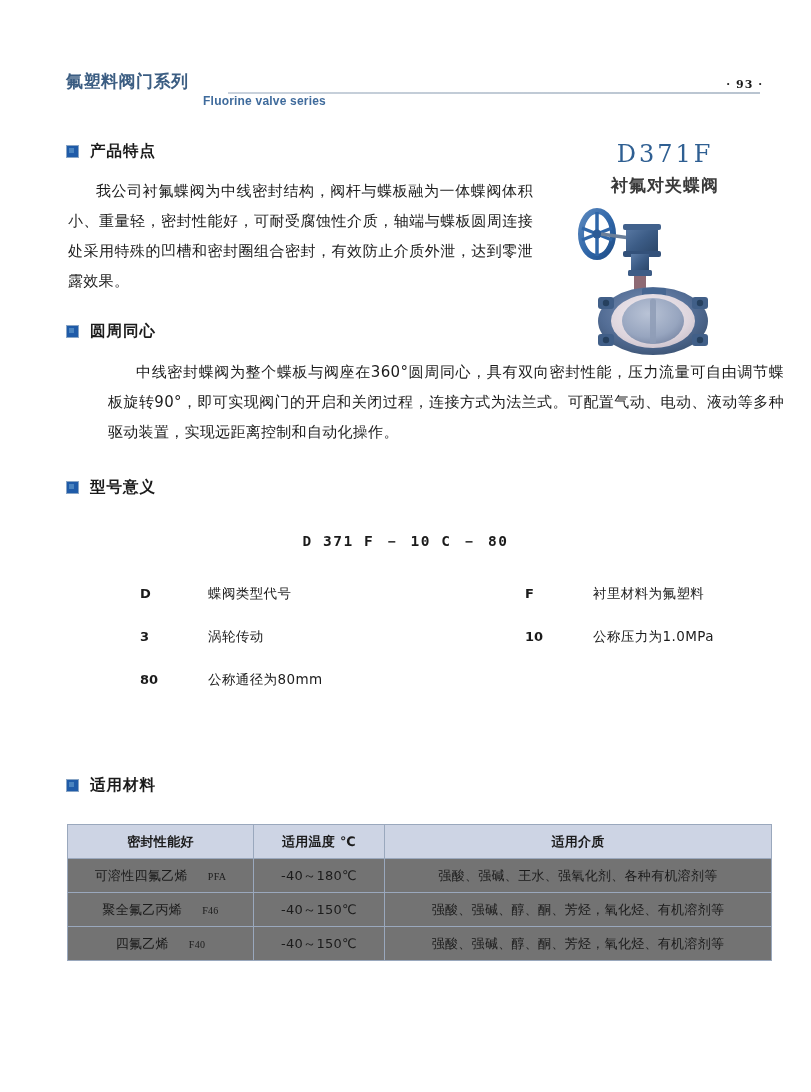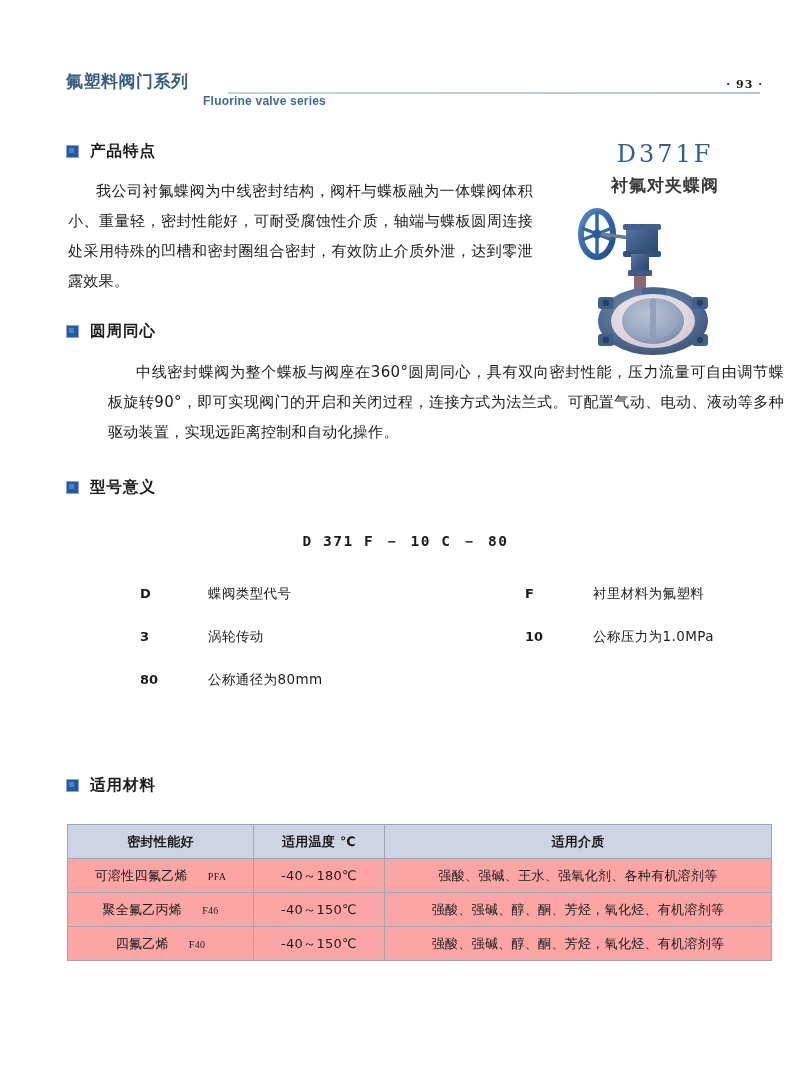--- a/index.html
+++ b/index.html
@@ -206,21 +206,21 @@
     letter-spacing: 0.3px;
     font-weight: bold;
     padding: 0 4px;
   }
   .mat-table th {
     background: #cdd4e4;
     font-weight: bold;
     font-size: 13px;
   }
   .mat-table td {
-    background: #fca5a5;
+    background: #737373;
     font-weight: normal;
   }
   .col-code { width: 177px; }
   .col-temp { width: 122px; }
   .col-media { width: 378px; }
   .code-cell {
     display: flex;
     justify-content: center;
     align-items: baseline;
     gap: 20px;

